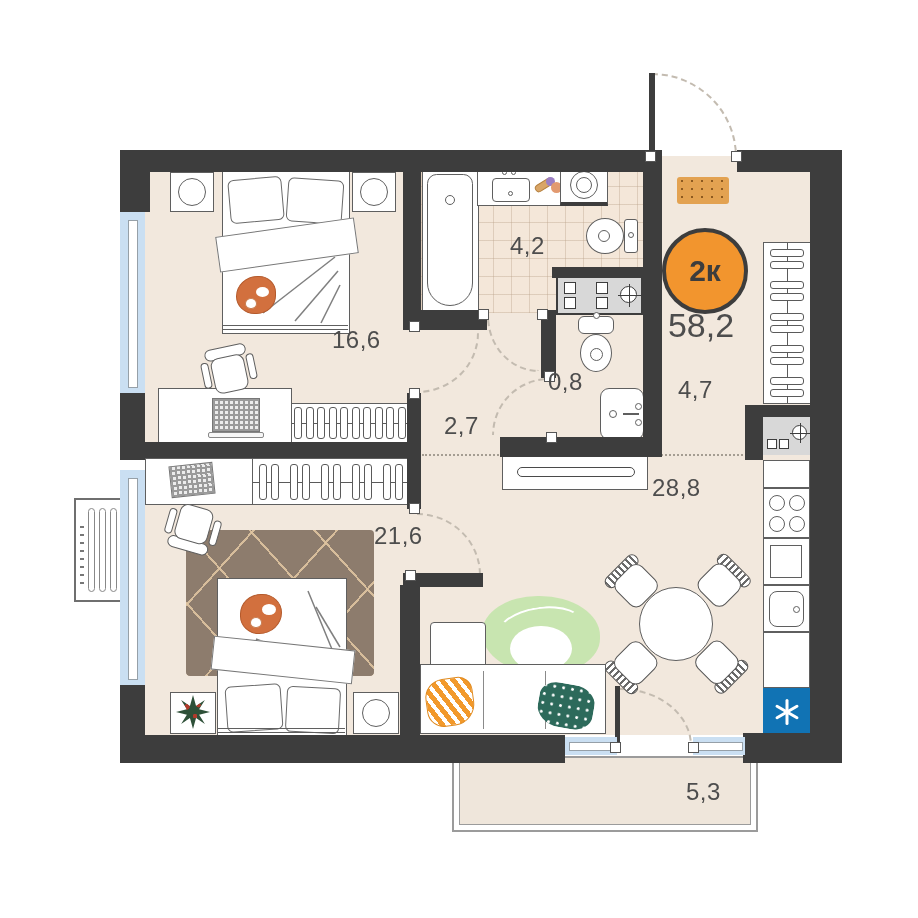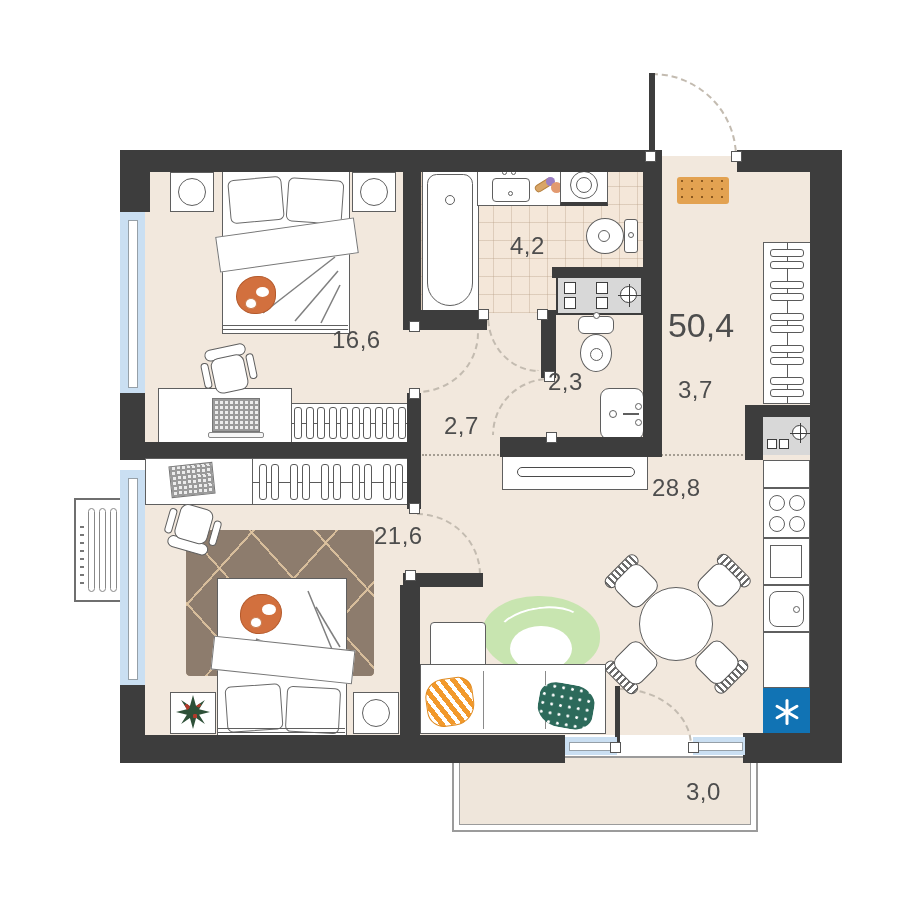--- a/index.html
+++ b/index.html
@@ -43,21 +43,21 @@
 
 <div id="stage">
 
   <div class="floor" style="left:145px;top:172px;width:665px;height:563px;"></div>
   <div class="floor" style="left:650px;top:156px;width:89px;height:20px;"></div>
   <div class="tile" style="left:421px;top:172px;width:222px;height:141px;"></div>
 
   <div class="abs" style="left:452px;top:756px;width:306px;height:76px;border:2px solid #9b9b9b;background:#fff;z-index:0;">
     <div class="abs" style="left:5px;top:0px;right:5px;bottom:5px;border:1px solid #9b9b9b;border-top:none;background:#efe6db;"></div>
   </div>
-  <div class="lbl" style="left:686px;top:778px;z-index:10;">3,0</div>
+  <div class="lbl" style="left:686px;top:778px;z-index:10;">5,3</div>
 
   <div class="dotline" style="left:422px;top:454px;width:328px;"></div>
 
   <div class="arc" style="left:652px;top:73px;width:85px;height:84px;border-top:2px dashed #c3bbb0;border-right:2px dashed #c3bbb0;border-top-right-radius:100% 100%;"></div>
   <div class="arc" style="left:417px;top:333px;width:62px;height:60px;border-right:2px dashed #c3bbb0;border-bottom:2px dashed #c3bbb0;border-bottom-right-radius:100% 100%;"></div>
   <div class="arc" style="left:487px;top:316px;width:52px;height:56px;border-left:2px dashed #c3bbb0;border-bottom:2px dashed #c3bbb0;border-bottom-left-radius:100% 100%;"></div>
   <div class="arc" style="left:492px;top:378px;width:57px;height:57px;border-left:2px dashed #c3bbb0;border-top:2px dashed #c3bbb0;border-top-left-radius:100% 100%;"></div>
   <div class="arc" style="left:417px;top:513px;width:64px;height:62px;border-top:2px dashed #c3bbb0;border-right:2px dashed #c3bbb0;border-top-right-radius:100% 100%;"></div>
   <div class="arc" style="left:620px;top:688px;width:72px;height:58px;border-top:2px dashed #c3bbb0;border-right:2px dashed #c3bbb0;border-top-right-radius:100% 100%;"></div>
 
@@ -268,33 +268,36 @@
       <div class="abs" style="top:50%;left:-3px;height:1.5px;width:23px;background:#3d3d3d;"></div>
     </div>
   </div>
 
   <div class="fl" style="left:572px;top:312px;width:50px;height:64px;z-index:5;">
     <div class="abs" style="left:6px;top:4px;width:36px;height:18px;border:1.5px solid #5f5f5f;border-radius:6px;background:#fff;"></div>
     <div class="abs circ" style="left:21px;top:0px;width:7px;height:7px;border:1px solid #5f5f5f;background:#fff;"></div>
     <div class="abs circ" style="left:8px;top:22px;width:32px;height:38px;border:1.5px solid #5f5f5f;background:#fff;"></div>
     <div class="abs circ" style="left:18px;top:36px;width:13px;height:13px;border:1.5px solid #5f5f5f;background:#fff;"></div>
   </div>
-  <div class="lbl" style="left:548px;top:368px;">2,3</div>
+  <div class="lbl" style="left:548px;top:368px;">0,8</div>
   <div class="fl" style="left:600px;top:388px;width:44px;height:52px;border:1.5px solid #5f5f5f;border-radius:9px;background:#fff;z-index:5;">
     <div class="abs circ" style="left:8px;top:21px;width:8px;height:8px;border:1.5px solid #5f5f5f;background:#fff;"></div>
     <div class="abs" style="left:22px;top:24px;width:16px;height:2px;background:#5f5f5f;"></div>
     <div class="abs circ" style="left:34px;top:14px;width:7px;height:7px;border:1px solid #5f5f5f;background:#fff;"></div>
     <div class="abs circ" style="left:34px;top:30px;width:7px;height:7px;border:1px solid #5f5f5f;background:#fff;"></div>
   </div>
 
   <div class="lbl" style="left:444px;top:412px;">2,7</div>
-  <div class="lbl" style="left:678px;top:376px;">3,7</div>
+  <div class="lbl" style="left:678px;top:376px;">4,7</div>
   <div class="fl" style="left:677px;top:177px;width:52px;height:27px;border-radius:3px;z-index:5;background:
        radial-gradient(#8d5a20 1px, transparent 1.4px),#e3a251;background-size:10px 8px;"></div>
-  <div class="total">50,4</div>
+  <div class="badge">
+      <span>2к</span>
+    </div>
+  <div class="total">58,2</div>
 
   <div class="f" style="left:763px;top:242px;width:48px;height:162px;">
     <div class="rail-v"></div>
     <div class="vcol">
       <div class="vpair">
           <div class="hngh"></div>
           <div class="hngh"></div>
         </div>
       <div class="vpair">
           <div class="hngh"></div>

